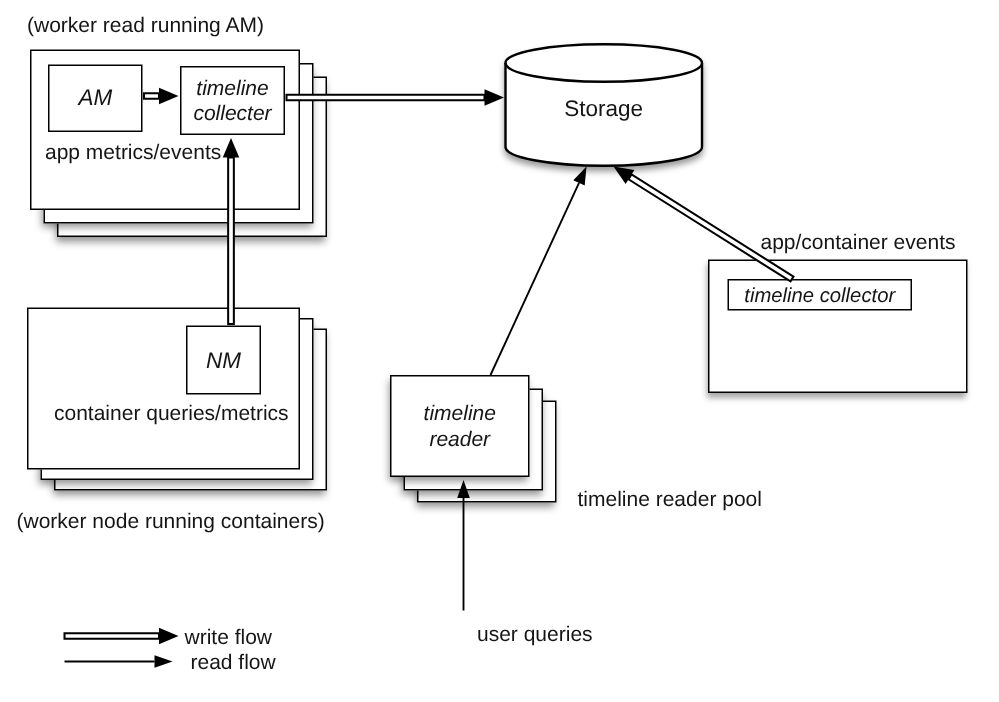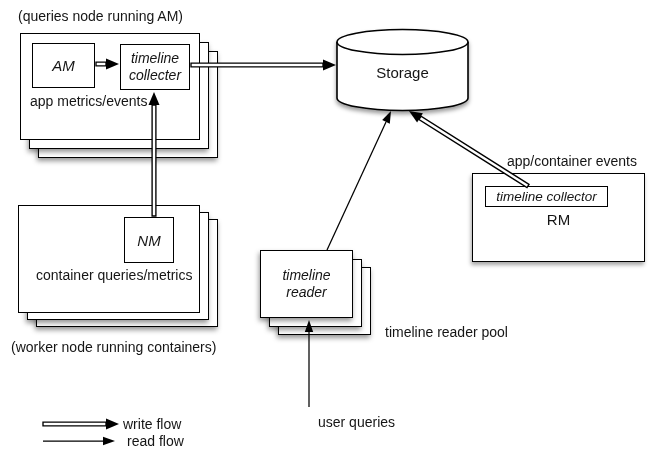--- a/index.html
+++ b/index.html
@@ -23,21 +23,21 @@
     position:absolute;left:337px;top:64px;width:131px;text-align:center;
     font-size:15px;
   }
   .rm-label{position:absolute;left:472px;top:211px;width:173px;text-align:center;font-size:15px;}
 </style>
 </head>
 <body>
 
 <div class="canvas">
 
-  <div class="label" style="left:18px;top:8px;">(queries node running AM)</div>
+  <div class="label" style="left:18px;top:8px;">(worker read running AM)</div>
   <div class="box" style="left:38px;top:51px;width:180px;height:107px;"></div>
   <div class="box" style="left:29px;top:42px;width:180px;height:107px;"></div>
   <div class="box" style="left:20px;top:33px;width:180px;height:107px;box-shadow:none;"></div>
   <div class="innerbox" style="left:32px;top:43px;width:63px;height:45px;">
     <span class="nodename">AM</span>
   </div>
   <div class="innerbox" style="left:120px;top:44px;width:70px;height:46px;">
     <span>timeline</span>
     <span>collecter</span>
   </div>
@@ -49,21 +49,20 @@
   <div class="innerbox" style="left:124px;top:217px;width:50px;height:46px;">
     <span class="nodename">NM</span>
   </div>
   <div class="label" style="left:36px;top:267px;">container queries/metrics</div>
   <div class="label" style="left:11px;top:339px;">(worker node running containers)</div>
 
   <div class="box" style="left:472px;top:173px;width:173px;height:89px;box-shadow:-1px 3px 4px rgba(0,0,0,0.35);"></div>
   <div class="innerbox" style="left:485px;top:186px;width:123px;height:21px;font-size:13.5px;">
     <span>timeline collector</span>
   </div>
-  <div class="rm-label">RM</div>
   <div class="label" style="left:507px;top:153px;">app/container events</div>
 
   <div class="box" style="left:278px;top:267px;width:93px;height:68px;"></div>
   <div class="box" style="left:269px;top:259px;width:93px;height:68px;"></div>
   <div class="innerbox" style="left:260px;top:250px;width:93px;height:68px;border-width:1.6px;box-shadow:-1px 3px 5px rgba(0,0,0,0.42);">
     <span>timeline</span>
     <span>reader</span>
   </div>
   <div class="label" style="left:385px;top:324px;">timeline reader pool</div>
   <div class="label" style="left:318px;top:374px;margin-top:40px;">user queries</div>

